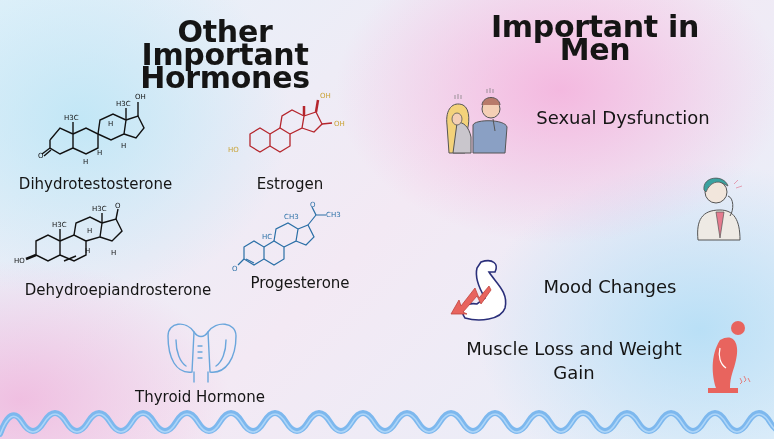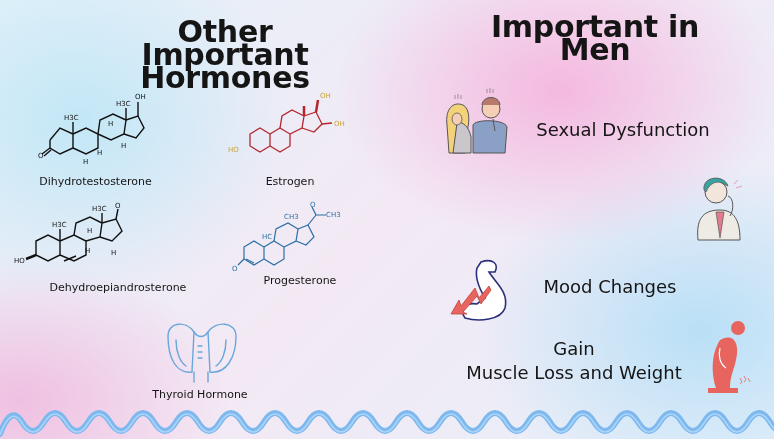--- a/index.html
+++ b/index.html
@@ -7,21 +7,21 @@
     font-family:"DejaVu Sans","Liberation Sans",sans-serif;color:#151515;
     background:
       radial-gradient(ellipse 320px 220px at 560px 90px, rgba(244,176,220,0.85), rgba(244,176,220,0) 70%),
       radial-gradient(ellipse 300px 200px at 20px 400px, rgba(240,180,220,0.8), rgba(240,180,220,0) 70%),
       radial-gradient(ellipse 320px 240px at 700px 330px, rgba(180,222,246,0.9), rgba(180,222,246,0) 70%),
       radial-gradient(ellipse 300px 260px at 80px 120px, rgba(190,230,246,0.9), rgba(190,230,246,0) 70%),
       linear-gradient(135deg,#e4f2fa 0%,#f3e9f4 50%,#e6f0fa 100%);
   }
   .abs{position:absolute;}
   .title{font-weight:600;font-size:30px;line-height:23px;text-align:center;letter-spacing:-0.3px;}
-  .label{font-size:11px;text-align:center;white-space:nowrap;}
+  .label{font-size:15px;text-align:center;white-space:nowrap;}
   .sign{font-size:18px;text-align:center;line-height:24px;}
   svg{position:absolute;overflow:visible;}
 </style>
 </head>
 <body>
 
 <div class="abs title" style="left:95px;top:20px;width:260px;">
   <div>Other Important</div>
   <div>Hormones</div>
 </div>
@@ -146,21 +146,21 @@
   <path d="M50,34 L52,46" stroke="#555" stroke-width="1"></path>
   <g stroke="#777" stroke-width="0.7">
       <line x1="12" y1="10" x2="12" y2="14"></line>
       <line x1="15" y1="9" x2="15" y2="14"></line>
       <line x1="18" y1="10" x2="18" y2="14"></line>
       <line x1="44" y1="4" x2="44" y2="8"></line>
       <line x1="47" y1="3" x2="47" y2="8"></line>
       <line x1="50" y1="4" x2="50" y2="8"></line>
     </g>
 </svg>
-<div class="abs sign" style="left:520px;top:106px;width:206px;margin-top:12px;">Sexual Dysfunction</div>
+<div class="abs sign" style="left:520px;top:106px;width:206px;">Sexual Dysfunction</div>
 
 <div class="abs sign" style="left:500px;top:184px;width:185px;">
 </div>
 <svg style="left:690px;top:170px;" width="60" height="72" viewBox="0 0 60 72">
   <path d="M8,70 C6,50 12,40 30,40 C44,40 50,50 50,70 Z" fill="#eeeae4" stroke="#555" stroke-width="1"></path>
   <path d="M26,42 L30,68 L34,42 Z" fill="#e57b8e" stroke="#555" stroke-width="0.7"></path>
   <circle cx="26" cy="22" r="11" fill="#f2e6dc" stroke="#555" stroke-width="1"></circle>
   <path d="M14,20 C12,6 34,4 38,16 L34,14 C28,10 20,12 16,22 Z" fill="#3aa2a0" stroke="#555" stroke-width="0.8"></path>
   <path d="M38,26 C44,28 44,40 40,46" fill="none" stroke="#555" stroke-width="1"></path>
   <g stroke="#e28aa0" stroke-width="0.8">
@@ -169,22 +169,22 @@
     </g>
 </svg>
 
 <svg style="left:443px;top:258px;" width="80" height="68" viewBox="0 0 80 68">
   <path d="M38,4 C50,0 56,6 52,14 L46,14 C52,24 66,34 62,50 C58,62 36,64 22,60 C16,52 22,44 34,46 L42,40 C36,30 32,18 34,10 Z" fill="#fff" stroke="#2a2f7a" stroke-width="1.6"></path>
   <path d="M8,56 L16,42 L18,48 L32,30 L36,40 L46,28 L48,32 L38,46 L34,38 L20,54 L24,56 Z" fill="#e8645e" stroke="#c0443e" stroke-width="0.8"></path>
 </svg>
 <div class="abs sign" style="left:525px;top:275px;width:170px;">Mood Changes</div>
 
 <div class="abs sign" style="left:448px;top:337px;width:252px;">
+  <div>Muscle Loss and Weight</div>
   <div>Gain</div>
-  <div>Muscle Loss and Weight</div>
 </div>
 <svg style="left:706px;top:320px;" width="48" height="76" viewBox="0 0 48 76">
   <circle cx="32" cy="8" r="7" fill="#e8645e"></circle>
   <path d="M14,20 C28,12 34,24 30,40 C28,50 24,56 24,68 L10,68 C6,56 4,36 14,20 Z" fill="#e8645e"></path>
   <path d="M14,28 C12,36 14,44 20,48" fill="none" stroke="#fff" stroke-width="1.2"></path>
   <rect x="2" y="68" width="30" height="5" fill="#e8645e"></rect>
   <g stroke="#e8645e" stroke-width="0.8" fill="none">
       <path d="M34,58 L36,62 L34,64"></path>
       <path d="M38,56 L40,60 L38,62"></path>
       <path d="M42,58 L44,62"></path>

